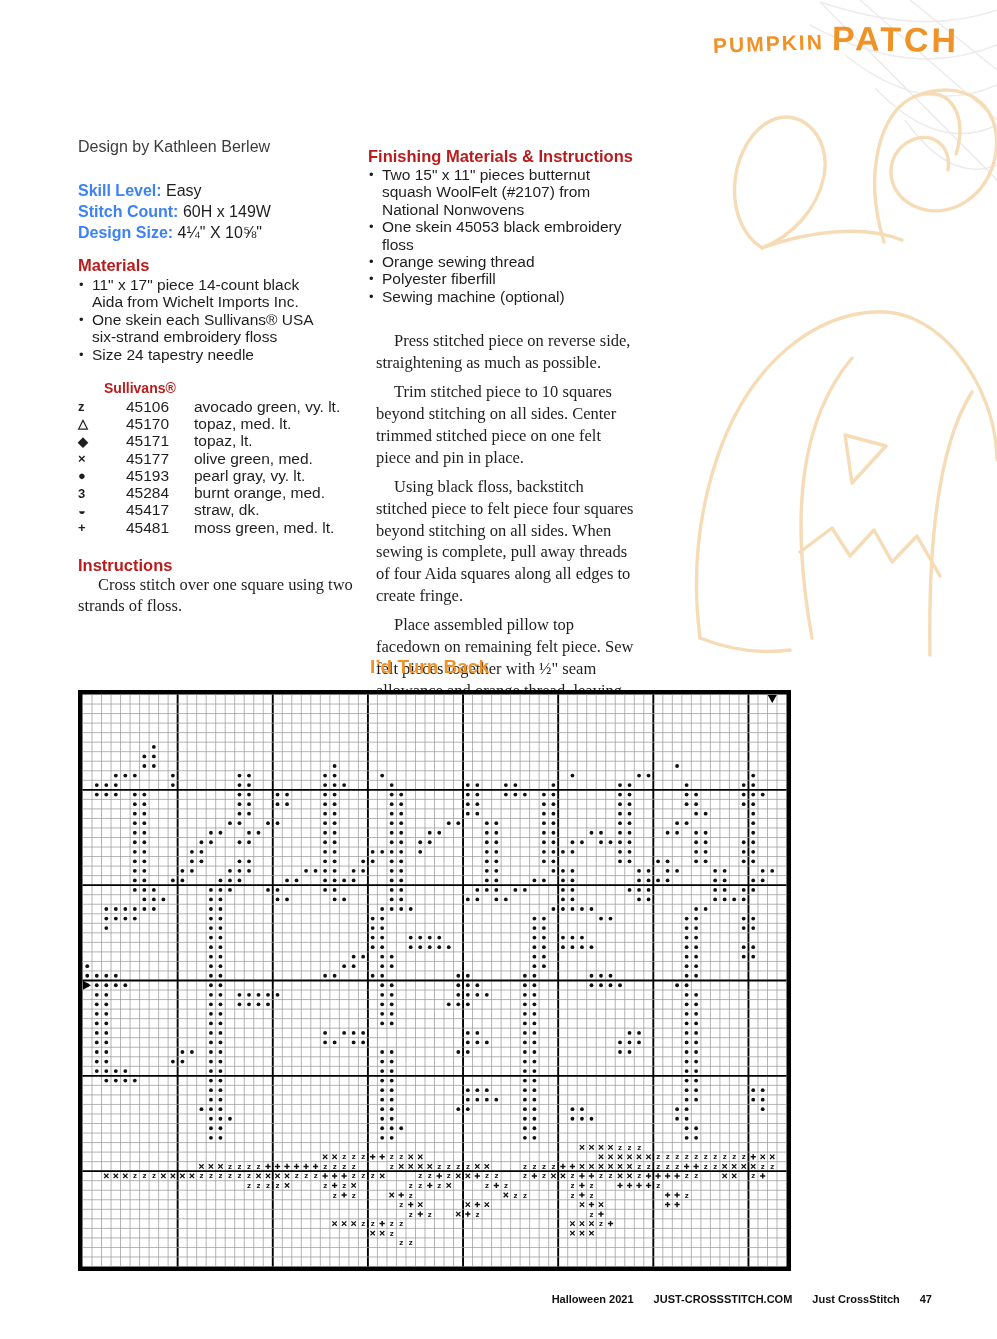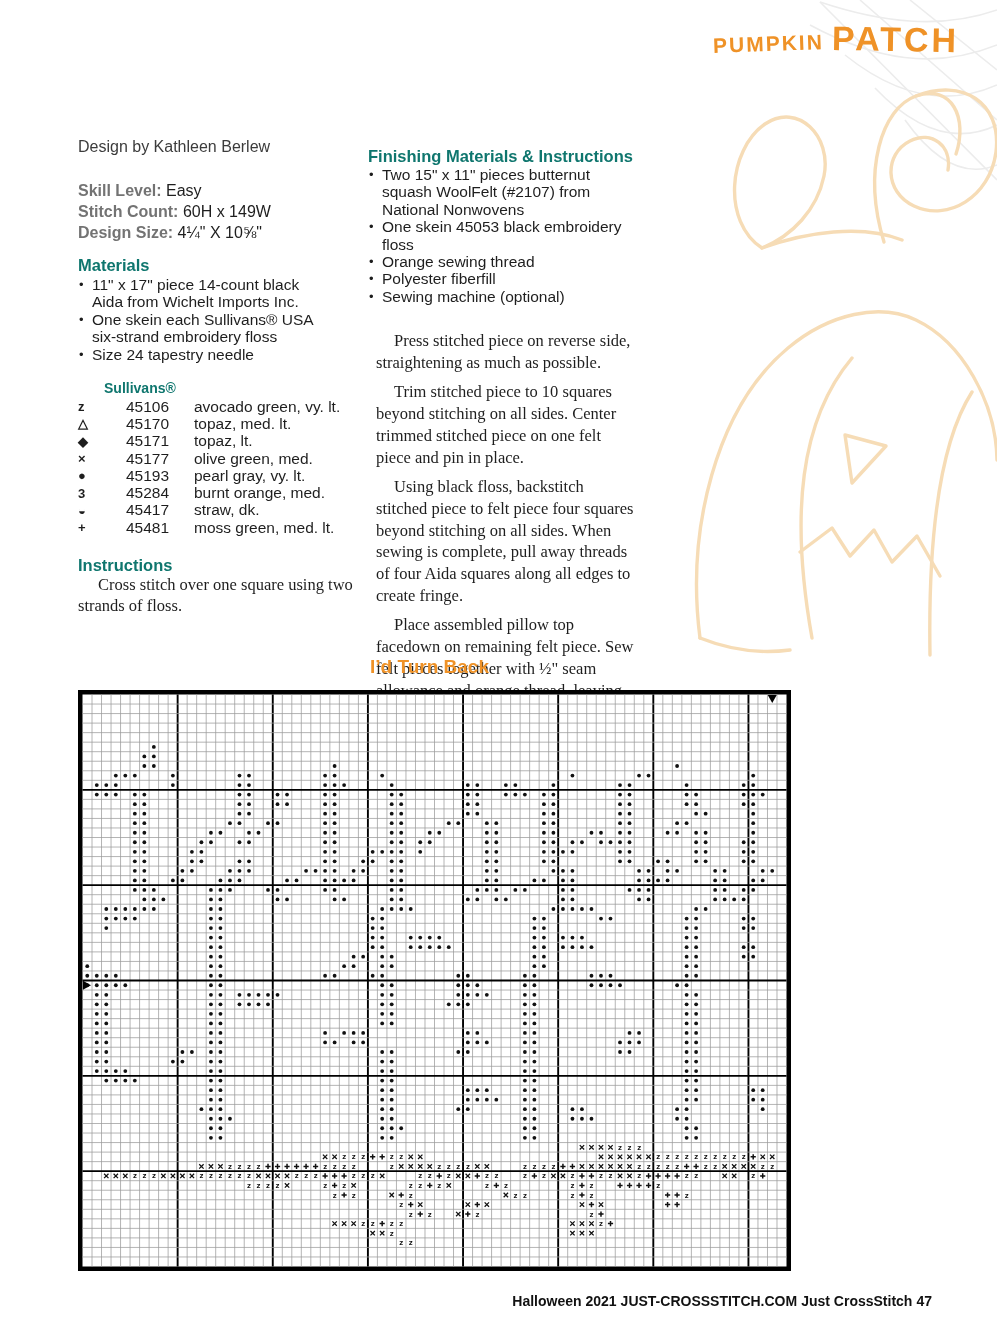--- a/index.html
+++ b/index.html
@@ -7,22 +7,22 @@
         font-family:"Liberation Sans",sans-serif;color:#1e1e1e;}
   
   .logo{position:absolute;top:20px;right:38px;display:flex;align-items:baseline;gap:8px;z-index:3;}
   .logo .w1{font-size:21px;font-weight:bold;color:#ef9227;letter-spacing:2px;transform:rotate(-2deg);
             text-transform:uppercase;}
   .logo .w2{font-size:34px;font-weight:bold;color:#ef9227;letter-spacing:3px;transform:rotate(1deg);
             text-transform:uppercase;}
   
   .designer{position:absolute;left:78px;top:138px;font-size:16px;color:#3c3c3c;font-weight:normal;}
   .specs{position:absolute;left:78px;top:180px;font-size:16px;line-height:21px;}
-  .spec-label{color:#737373;font-weight:bold;}
-  .h-orange{color:#0f766e;font-weight:bold;font-size:16.5px;}
+  .spec-label{color:#3b82f6;font-weight:bold;}
+  .h-orange{color:#b91c1c;font-weight:bold;font-size:16.5px;}
   .materials-h{position:absolute;left:78px;top:256px;}
   ul.blist{margin:0;padding:0;list-style:none;}
   ul.blist li{position:relative;padding-left:14px;font-size:15.5px;line-height:17.4px;margin-bottom:0;}
   ul.blist li::before{content:"•";position:absolute;left:1px;top:0;font-size:13px;}
   .materials-list{position:absolute;left:78px;top:276px;width:252px;}
   .floss-brand{position:absolute;left:104px;top:380px;font-size:14px;}
   .floss-table{position:absolute;left:78px;top:398px;font-size:15.5px;}
   .floss-row{display:flex;height:17.3px;align-items:center;}
   .floss-row .sym{width:28px;font-weight:bold;font-size:13px;}
   .floss-row .code{width:68px;margin-left:20px;}
@@ -33,21 +33,21 @@
            text-indent:20px;}
   .midcol-h{position:absolute;left:368px;top:147px;}
   .mid-list{position:absolute;left:368px;top:166px;width:268px;}
   .mid-paras{position:absolute;left:368px;top:322px;width:277px;font-size:16.5px;line-height:21.7px;}
   .mid-paras p{margin:8px;text-indent:18px;}
   .skull{color:#9a9a9a;font-size:18px;text-indent:0;display:inline;}
   
   .chart-title{position:absolute;left:370px;top:656px;font-size:19px;font-weight:bold;color:#ef9227;}
   .chart-wrap{position:absolute;left:78px;top:690px;}
   
-  .footer{position:absolute;top:1293px;right:65px;display:flex;gap:4px;font-size:14px;font-weight:bold;
+  .footer{position:absolute;top:1293px;right:65px;display:flex;gap:20px;font-size:11px;font-weight:bold;
           color:#111;}
   
   .weblayer{position:absolute;left:700px;top:0;z-index:1;}
   .pumpkinlayer{position:absolute;left:660px;top:60px;z-index:1;}
 </style>
 </head>
 <body>
 
 <div class="page">
 

